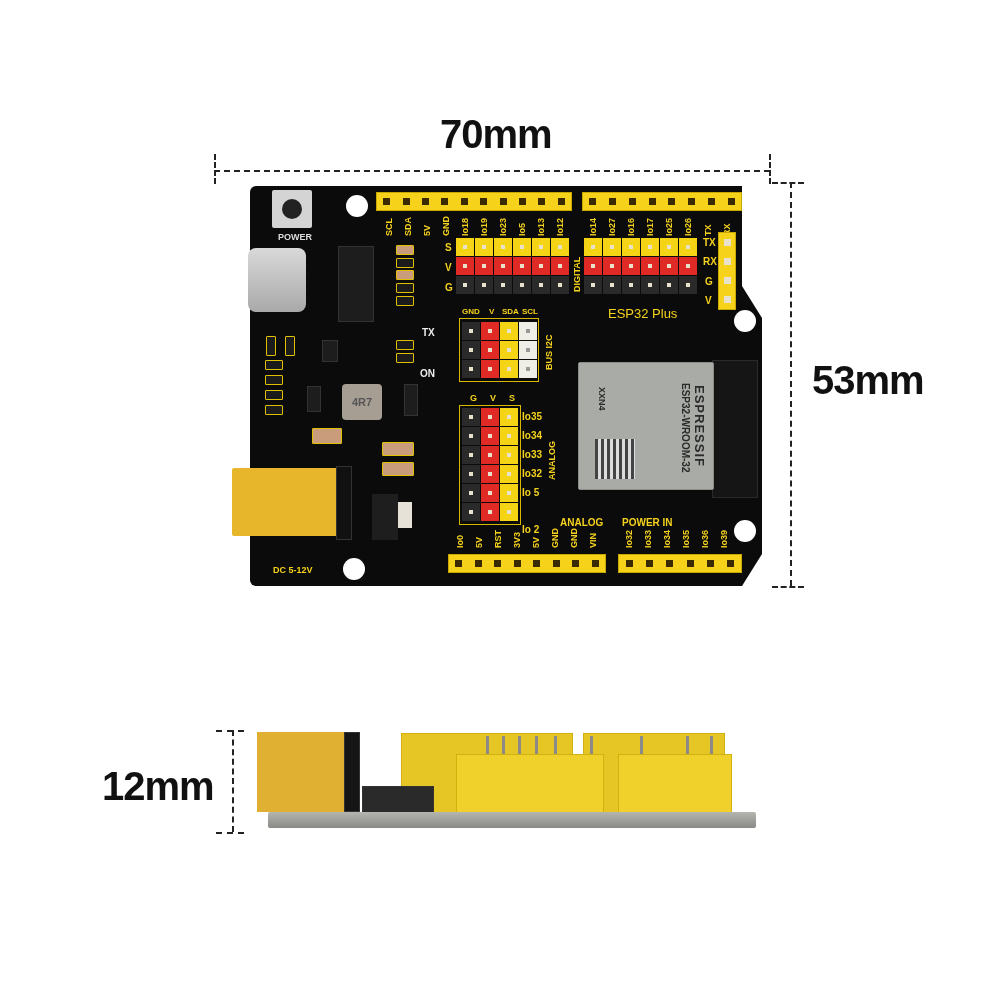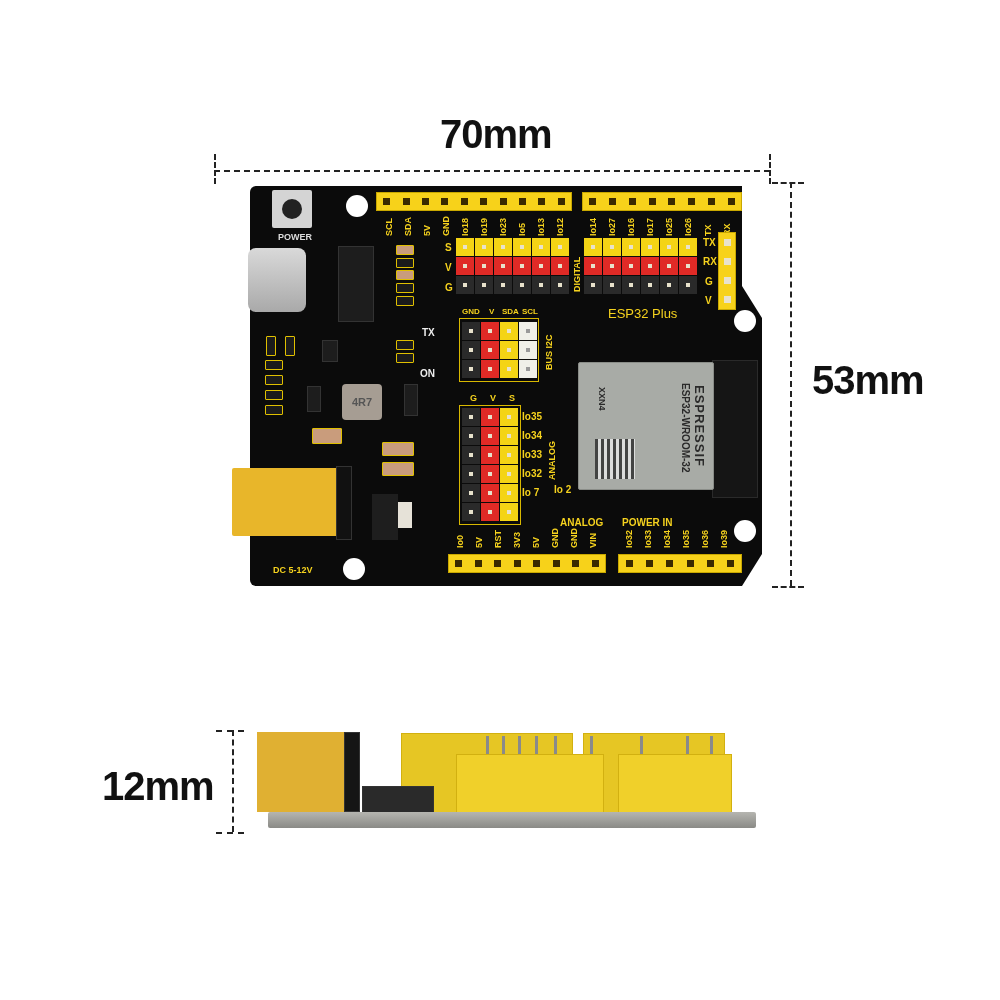--- a/index.html
+++ b/index.html
@@ -353,22 +353,22 @@
         <i></i>
       </div>
       <div class="cell c-y" style="width:18px;height:18px">
         <i></i>
       </div>
   </div>
   <div class="silk" style="left:522px;top:411px;">Io35</div>
   <div class="silk" style="left:522px;top:430px;">Io34</div>
   <div class="silk" style="left:522px;top:449px;">Io33</div>
   <div class="silk" style="left:522px;top:468px;">Io32</div>
-  <div class="silk" style="left:522px;top:487px;">Io 7</div>
-  <div class="silk" style="left:522px;top:484px;padding-left:32px;">Io 2</div>
+  <div class="silk" style="left:522px;top:487px;">Io 5</div>
+  <div class="silk" style="left:522px;top:524px;">Io 2</div>
   <div class="silk" style="left:547px;top:480px;transform:rotate(-90deg);transform-origin:left top;font-size:9px;">ANALOG</div>
 
   <div class="antenna" style="left:712px;top:360px;width:44px;height:136px;"></div>
   <div class="module" style="left:578px;top:362px;width:134px;height:126px;">
     <div class="module-text" style="left:128px;top:22px;font-size:13px;letter-spacing:1px;">ESPRESSIF</div>
     <div class="module-text" style="left:112px;top:20px;font-size:10px;">ESP32-WROOM-32</div>
     <div class="module-text" style="left:28px;top:24px;font-size:9px;">XXN4</div>
     <div style="position:absolute;left:16px;top:76px;width:40px;height:40px;background:repeating-linear-gradient(90deg,#222 0 3px,#eee 3px 6px),#eee;opacity:.75;"></div>
   </div>
 

